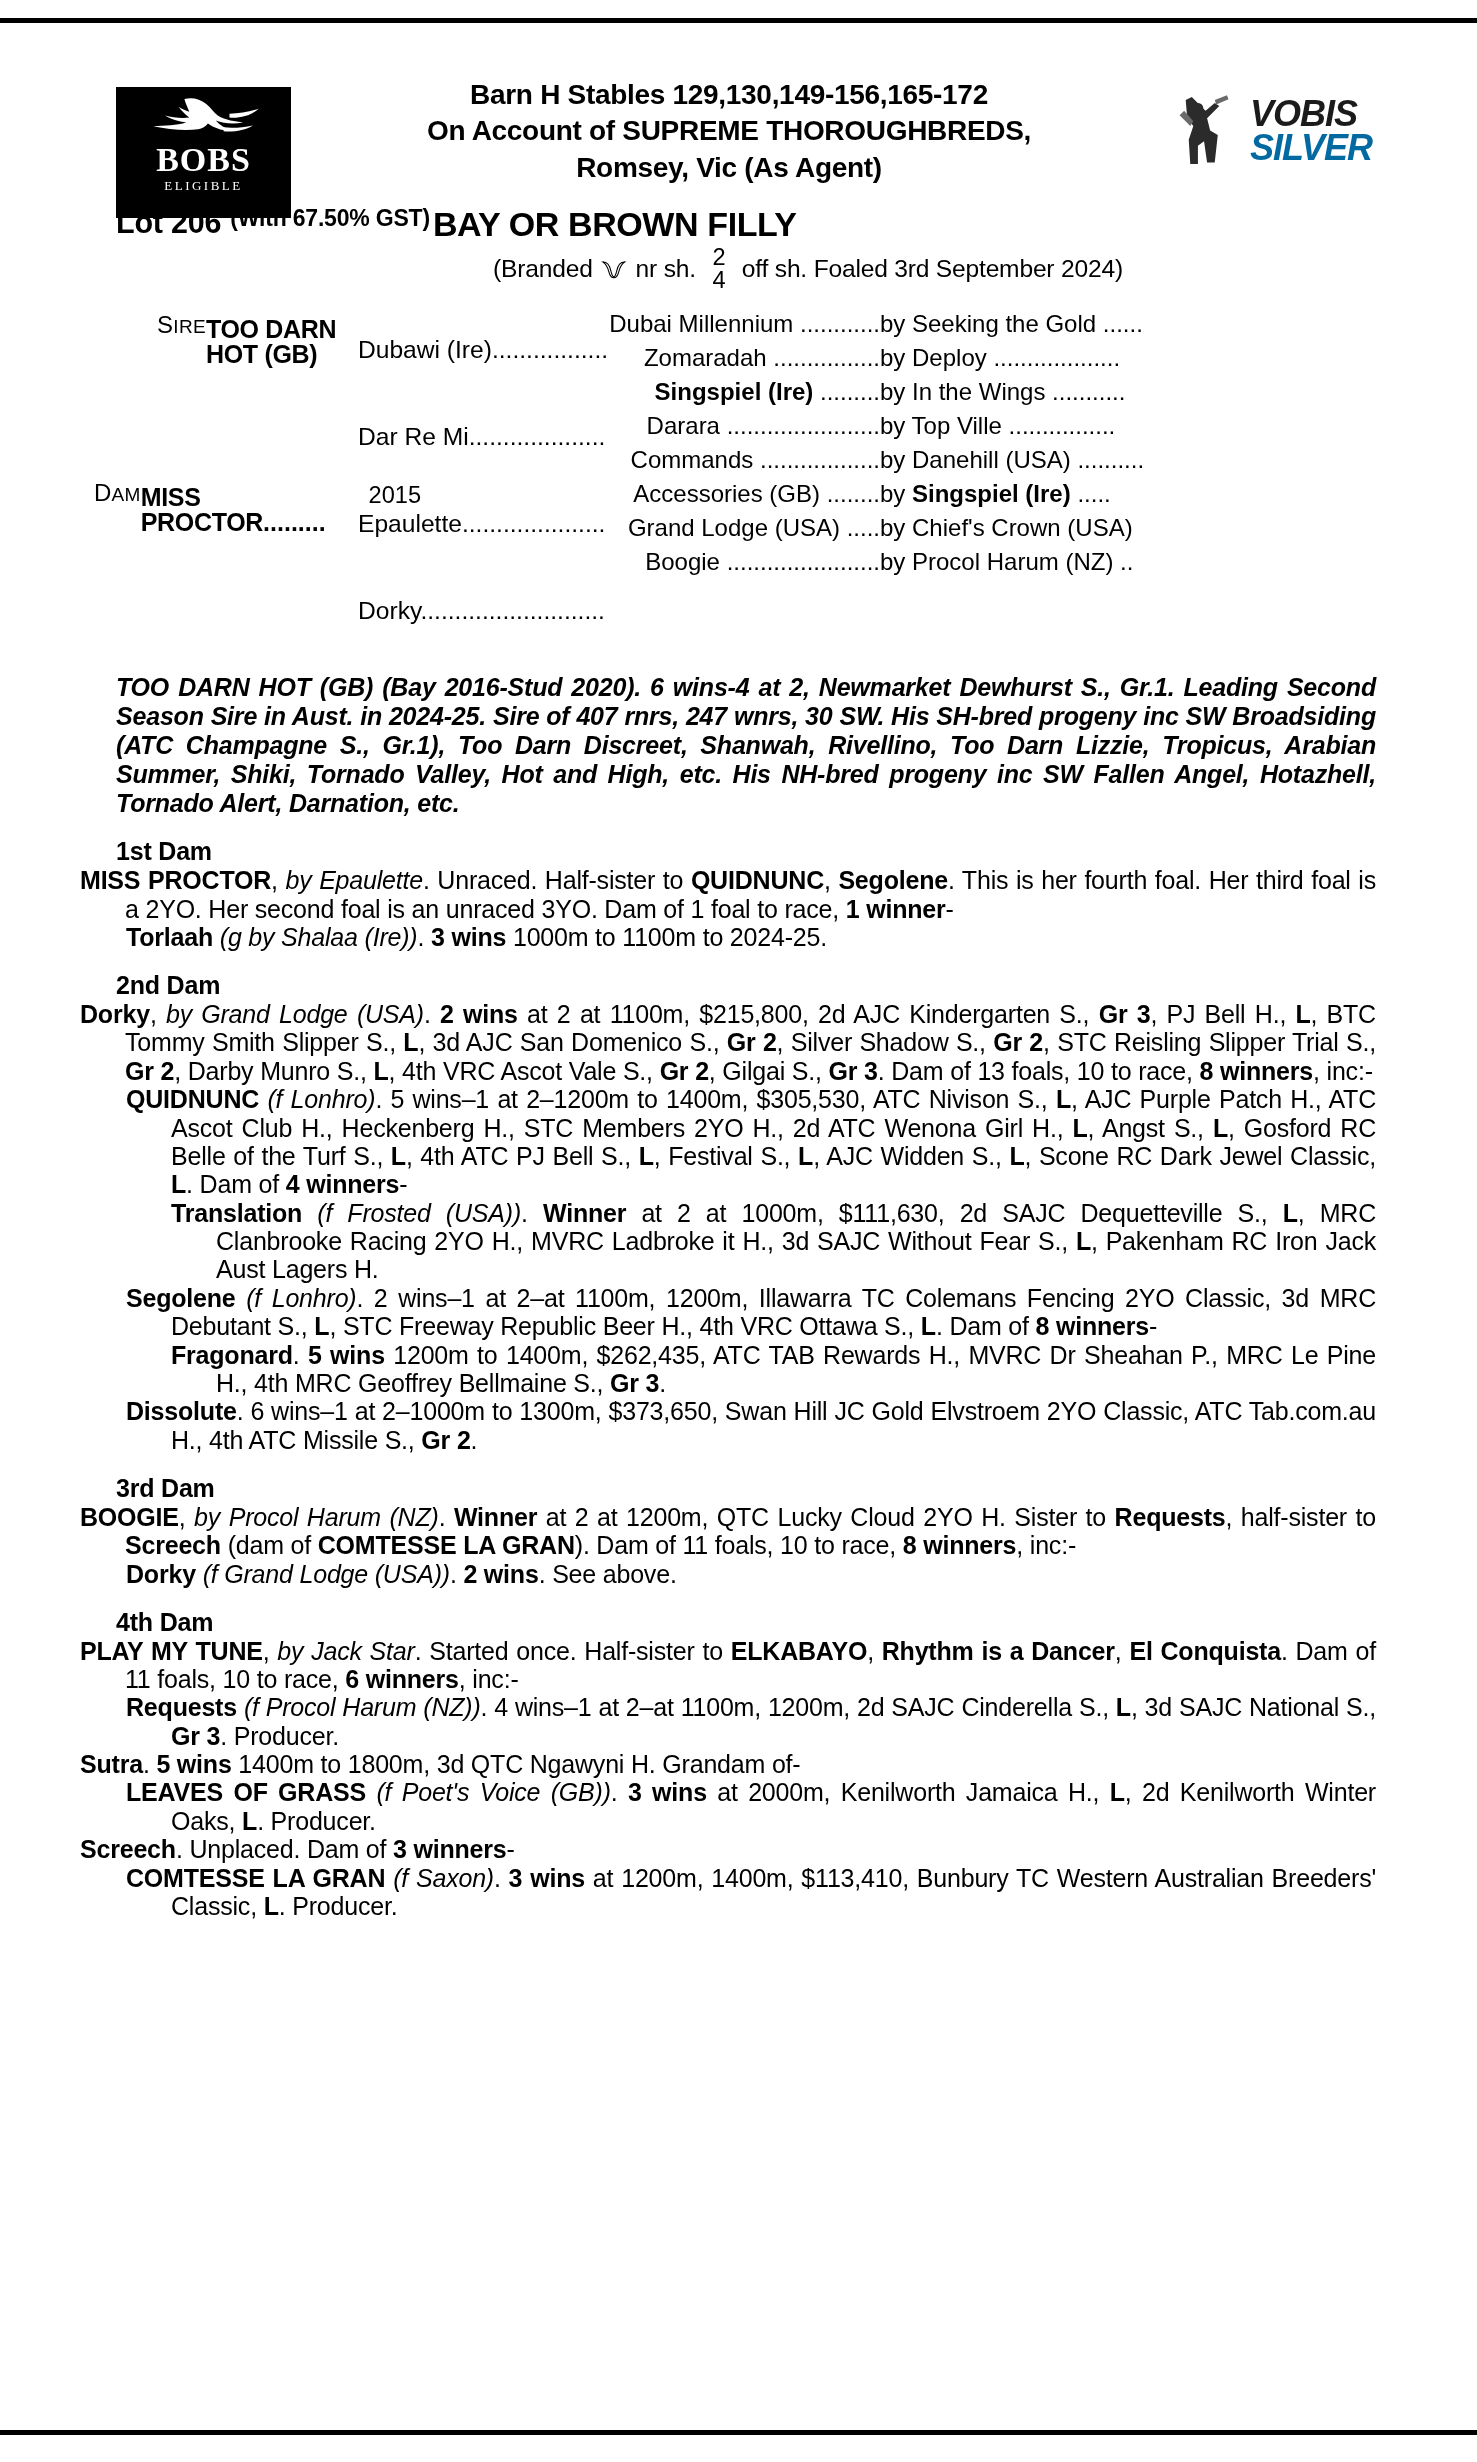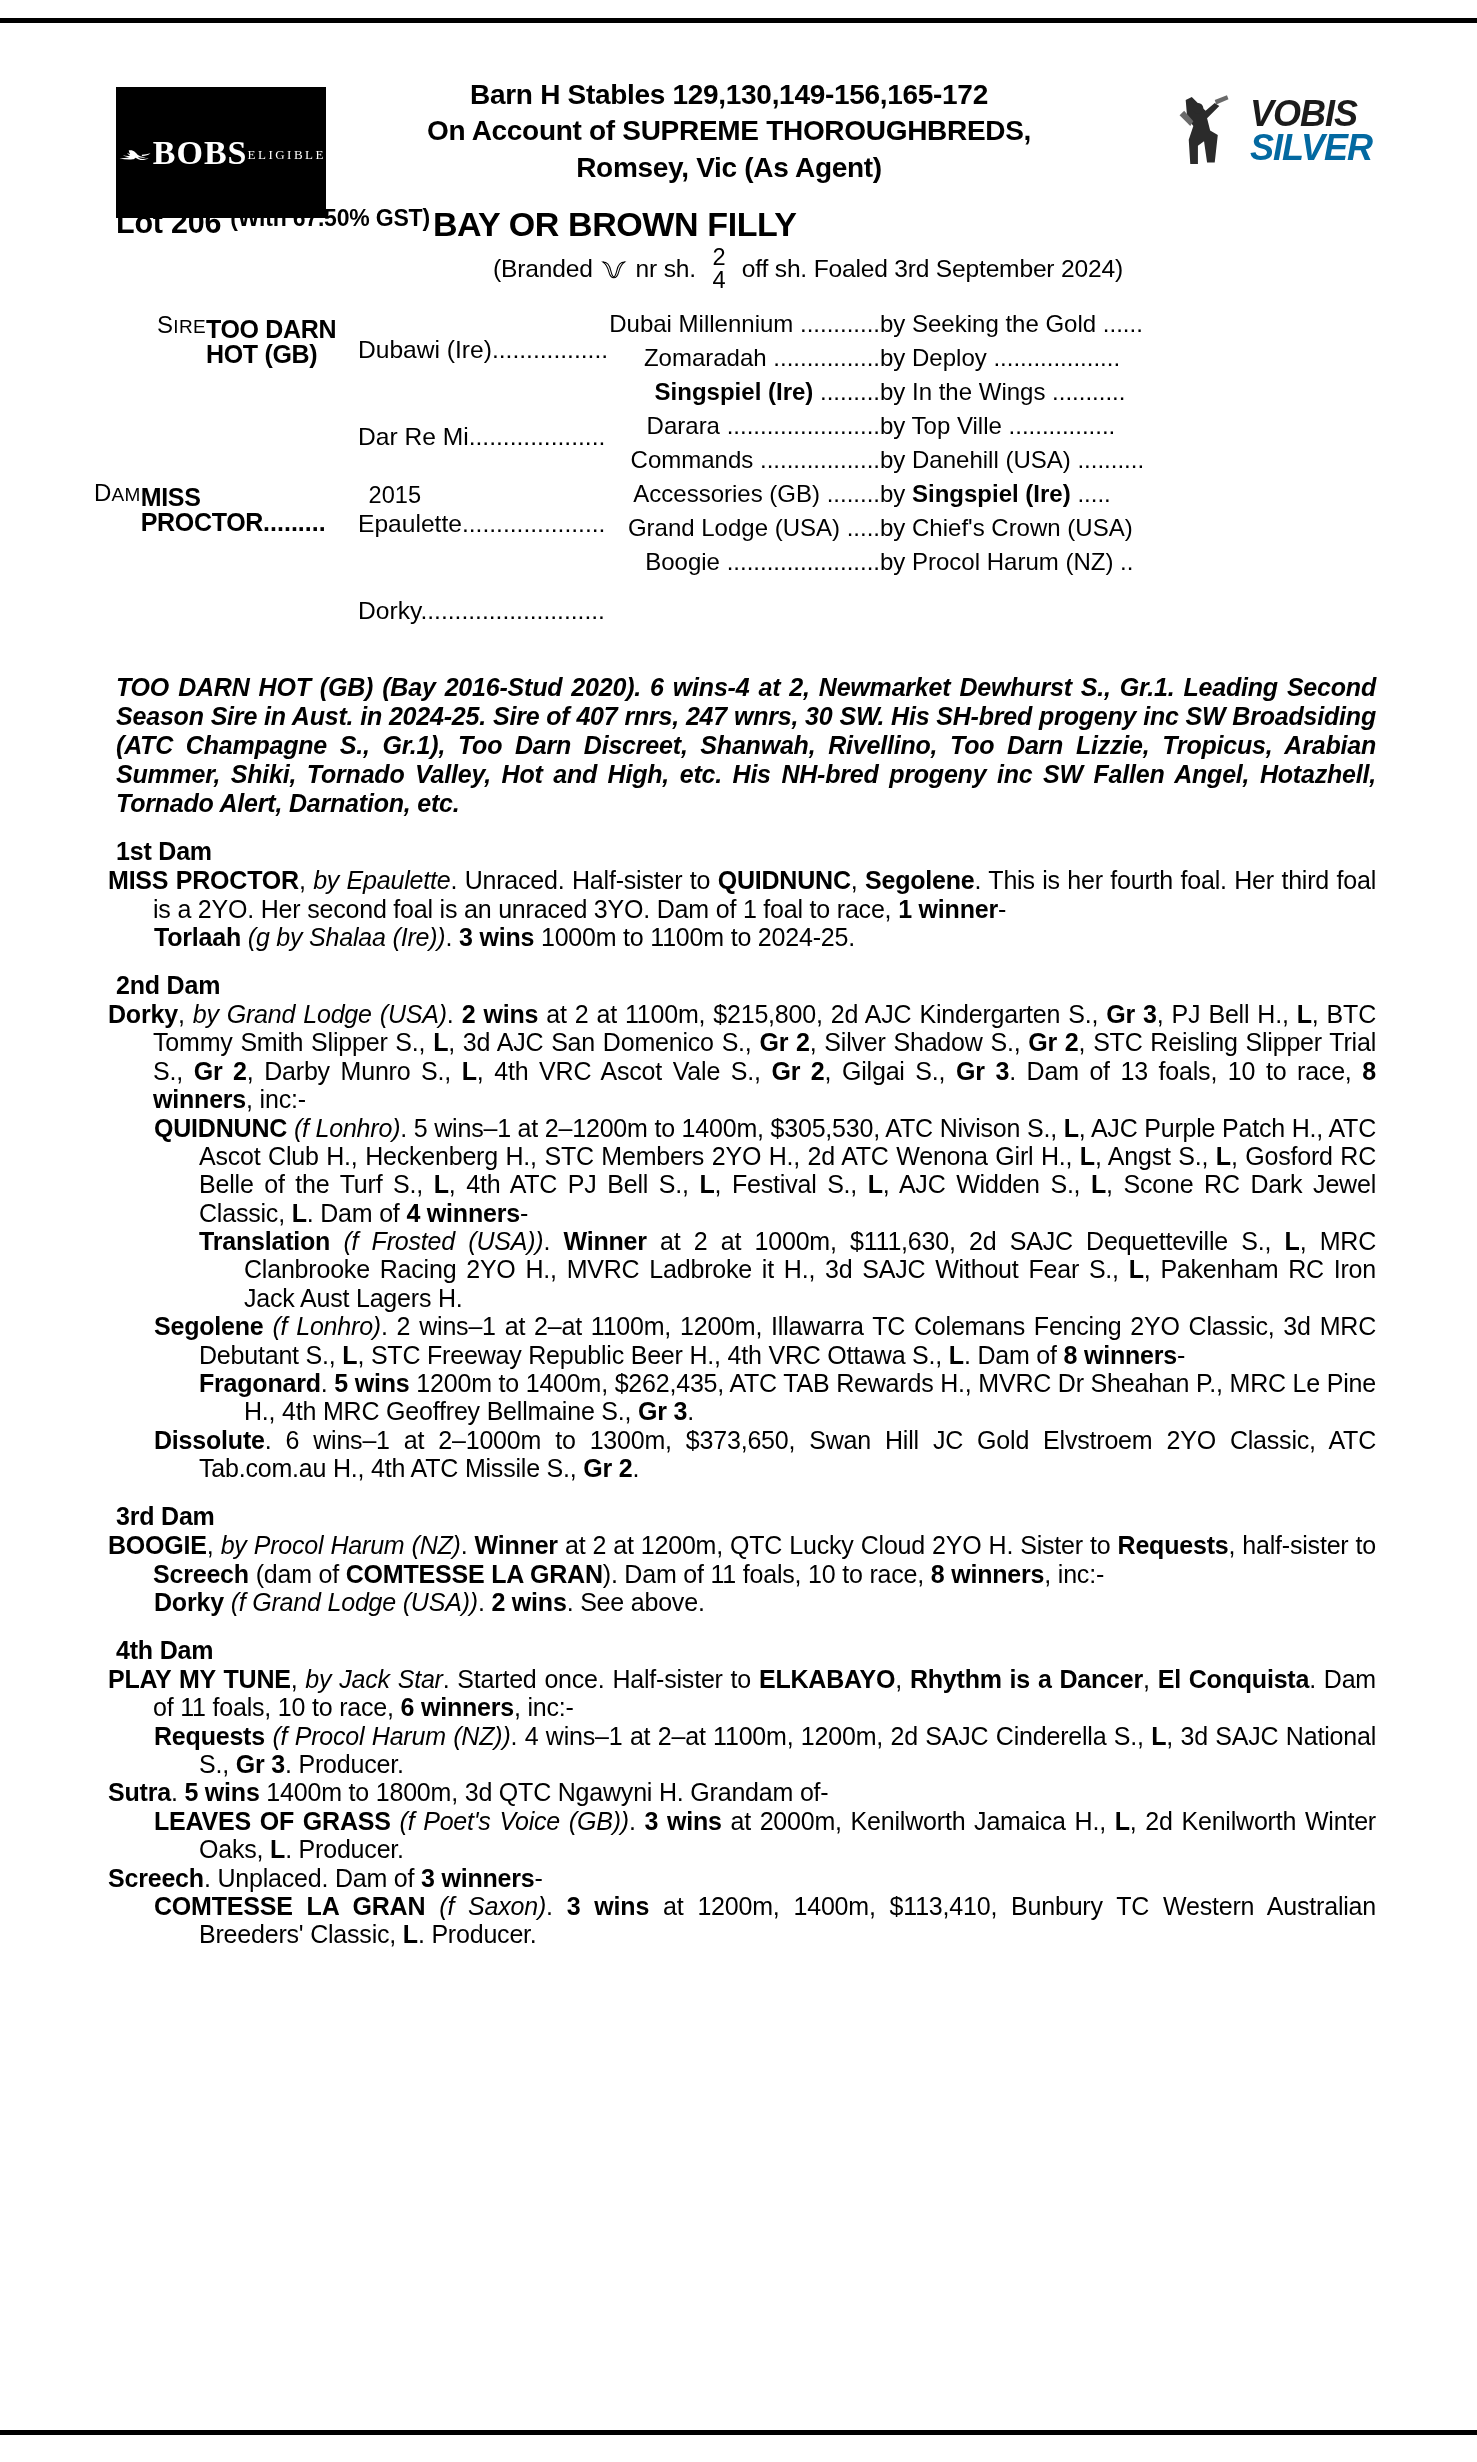--- a/index.html
+++ b/index.html
@@ -27,23 +27,23 @@
   
   .header{
     position:relative;
     margin:0 106px 0 116px;
     height:197px;
     padding-top:77px;
     box-sizing:border-box;
   }
   .bobs-logo{
     position:absolute;left:0;top:87px;
-    width:210px;height:131px;
+    width:175px;height:131px;
     background:#000;
-    display:flex;flex-direction:row;
+    display:flex;flex-direction:column;
     align-items:center;justify-content:flex-start;
   }
   .bobs-horse{margin-top:8.9px;}
   .bobs-word{
     color:#fff;font-family:"Liberation Serif","DejaVu Serif",serif;
     font-size:34px;font-weight:700;letter-spacing:1px;line-height:.95;
     margin-top:1px;
   }
   .bobs-sub{
     color:#fff;font-family:"Liberation Serif","DejaVu Serif",serif;
@@ -164,21 +164,21 @@
     text-align:justify;
     letter-spacing:-0.2px;
   }
 
   
   .damhead{
     margin:19.7px 0 0 116px;
     font-size:25px;font-weight:700;letter-spacing:-0.2px;
   }
   .para{
-    margin:0 102px 0 108px;
+    margin:0 102px 0 80px;
     font-size:25px;
     line-height:1.135;
     text-align:justify;
     letter-spacing:-0.2px;
   }
   .ind-hang{padding-left:45px;text-indent:-45px;}
   .ind1-hang{padding-left:91px;text-indent:-45px;}
   .ind2-hang{padding-left:136px;text-indent:-45px;}
   i{font-style:italic;}
 </style>

